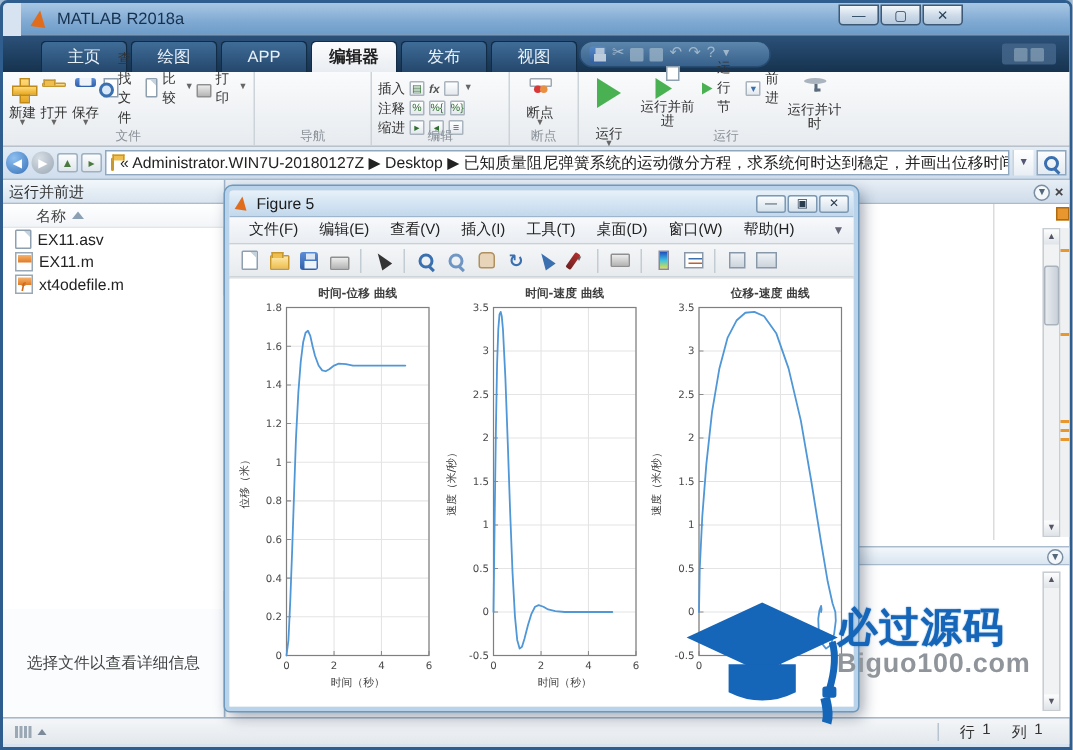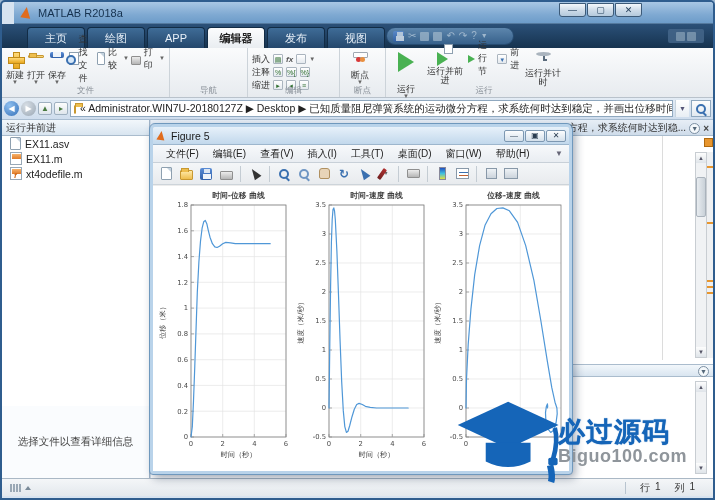--- a/index.html
+++ b/index.html
@@ -146,21 +146,21 @@
   .ic-brush{width:4px;height:12px;background:linear-gradient(#b03030,#702020);border-radius:1px;transform:rotate(35deg);}
   .ic-cbar{width:7px;height:13px;background:linear-gradient(#2050c0,#40c0e0 50%,#e0e040);border:1px solid #889;}
   .ic-legend{width:13px;height:11px;border:1px solid #8898a8;background:#fff;}
   .ic-legend:before{content:"";position:absolute;left:2px;top:3px;width:9px;height:1px;background:#3a70b0;}
   .ic-legend:after{content:"";position:absolute;left:2px;top:6px;width:9px;height:1px;background:#c06030;}
   .ic-sq{width:11px;height:11px;border:1px solid #8898a8;background:linear-gradient(#eef2f6,#ccd4dc);}
   .fig-canvas{position:absolute;left:0;top:59px;right:0;bottom:0;background:#fff;display:flex;justify-content:space-between;padding:2px 1px 0 3px;}
   .plot-mount{width:137px;height:282px;}
   
   .watermark{position:absolute;left:452px;top:392px;width:240px;height:94px;z-index:50;display:flex;align-items:flex-start;pointer-events:none;}
-  .wm-text{margin-left:-8px;margin-top:24px;}
+  .wm-text{margin-left:-8px;margin-top:10px;}
   .wm-cn{font-size:27px;font-weight:bold;color:#1565b8;letter-spacing:1px;line-height:28px;text-shadow:0 0 1px #1565b8;}
   .wm-en{font-size:18px;font-weight:bold;color:#8f959b;line-height:20px;letter-spacing:.5px;}
 </style>
 </head>
 <body>
 
 <div class="win">
 
   <div class="titlebar">
     <span class="mat-logo"></span>
@@ -305,20 +305,24 @@
     <span class="addr-caret">▼</span>
     <span class="addr-mag">
         <span class="ic-mag"></span>
       </span>
   </div>
 
   <div class="workarea">
 
     <div class="leftpanel">
       <div class="lp-header">运行并前进</div>
+      <div class="lp-colhead">
+        <span>名称</span>
+        <span class="sortup"></span>
+      </div>
       <div class="filelist">
         <div class="frow">
           <span class="ic ic-doc"></span>
           <span>EX11.asv</span>
         </div>
         <div class="frow">
           <span class="ic ic-mfile"></span>
           <span>EX11.m</span>
         </div>
         <div class="frow">
@@ -328,21 +332,20 @@
       </div>
       <div class="lp-fill"></div>
       <div class="lp-detbody">
         <span>选择文件以查看详细信息</span>
       </div>
     </div>
 
     <div class="editor">
       <div class="ed-tabbar">
         <div class="ed-tab">
-          <span>方程，求系统何时达到稳...</span>
           <span class="ed-circ">▼</span>
           <span class="ed-x">×</span>
         </div>
       </div>
       <div class="ed-content">
         <div class="colline"></div>
       </div>
       <div class="vsb">
         <span class="a" style="top:0">▲</span>
         <span class="thumb"></span>

